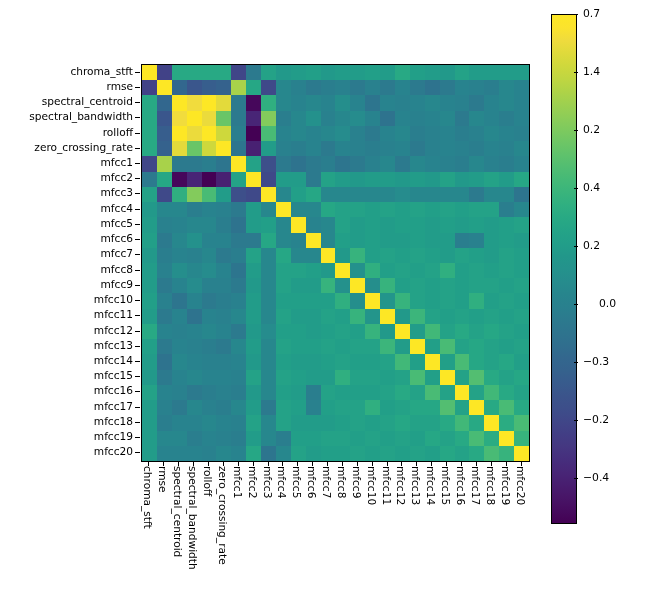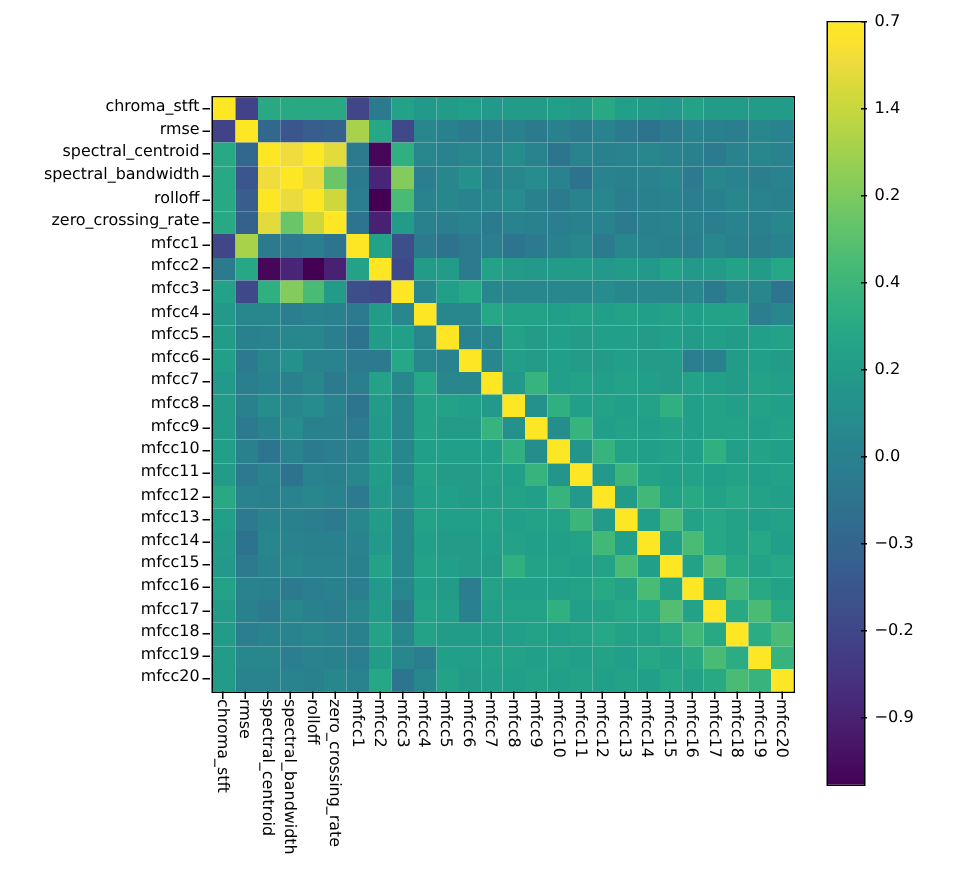--- a/index.html
+++ b/index.html
@@ -965,23 +965,23 @@
       <div class="cbtick" style="top: -6px; left: 6px;">0.7</div>
       <div class="cbtickmark" style="top: 0px;"></div>
       <div class="cbtick" style="top: 52.0571px; left: 6px;">1.4</div>
       <div class="cbtickmark" style="top: 58px;"></div>
       <div class="cbtick" style="top: 110.114px; left: 6px;">0.2</div>
       <div class="cbtickmark" style="top: 116px;"></div>
       <div class="cbtick" style="top: 168.171px; left: 6px;">0.4</div>
       <div class="cbtickmark" style="top: 174px;"></div>
       <div class="cbtick" style="top: 226.229px; left: 6px;">0.2</div>
       <div class="cbtickmark" style="top: 232px;"></div>
-      <div class="cbtick" style="top: 284.286px; left: 6px;">0.0</div>
+      <div class="cbtick" style="top: 284.286px; left: 22px;">0.0</div>
       <div class="cbtickmark" style="top: 290px;"></div>
       <div class="cbtick" style="top: 342.343px; left: 6px;">−0.3</div>
       <div class="cbtickmark" style="top: 348px;"></div>
       <div class="cbtick" style="top: 400.4px; left: 6px;">−0.2</div>
       <div class="cbtickmark" style="top: 406px;"></div>
-      <div class="cbtick" style="top: 458.457px; left: 6px;">−0.9</div>
+      <div class="cbtick" style="top: 458.457px; left: 6px;">−0.4</div>
       <div class="cbtickmark" style="top: 464px;"></div>
     </div>
 
 </div>
 
 </body></html>

